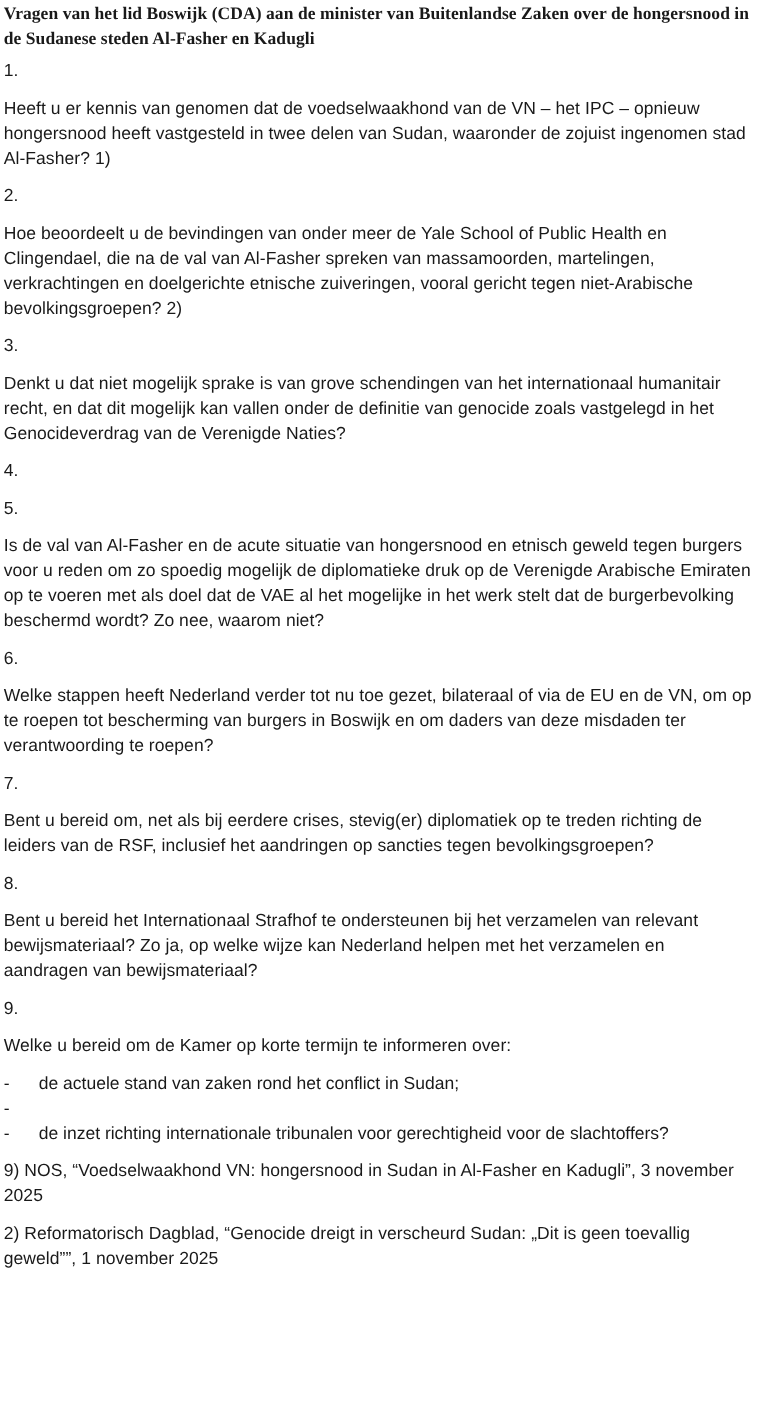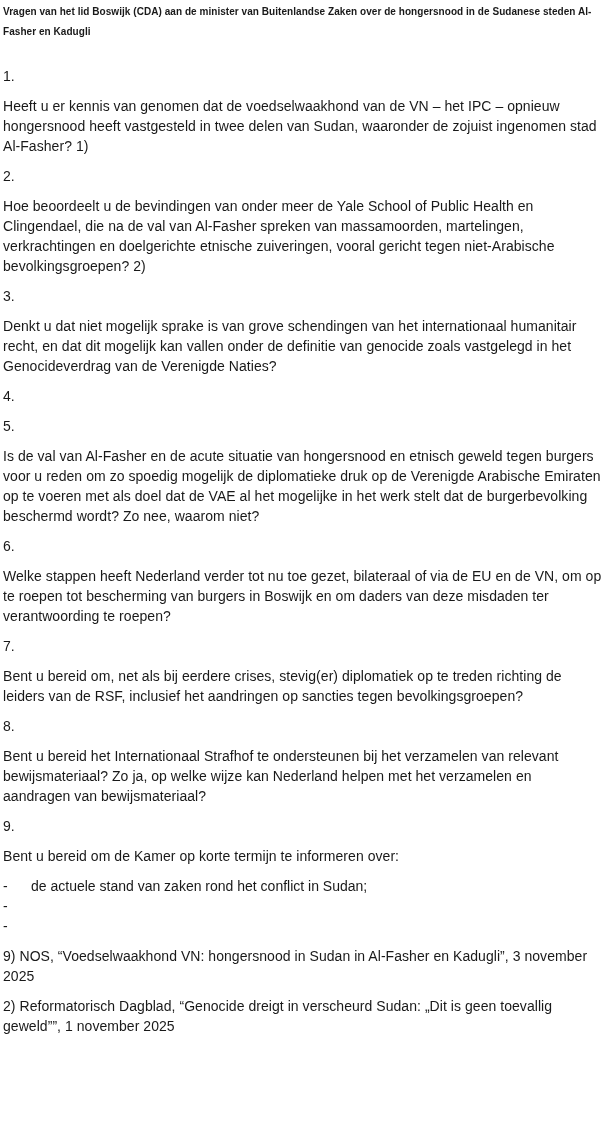--- a/index.html
+++ b/index.html
@@ -10,25 +10,26 @@
   .page {
     width: 610px;
     min-height: 1133px;
     box-sizing: border-box;
     padding: 2px 8px 8px 3px;
     background: #ffffff;
     font-family: "Liberation Sans", "DejaVu Sans", sans-serif;
     color: #191919;
   }
   .doc-title {
-    font-size: 10px;
+    font-size: 14px;
     font-weight: 700;
     line-height: 20px;
-    margin: 0 0 24px 0;
+    margin: 0 0 4px 0;
     letter-spacing: 0.05px;
+    font-family: Liberation Serif, serif;
   }
   .qnum, .qtext, .footnote {
     font-size: 14px;
     font-weight: 400;
     line-height: 20px;
     margin: 0 0 10px 0;
     letter-spacing: 0.05px;
   }
   ul.bullets {
     list-style: none;
@@ -96,31 +97,32 @@
   </div>
 
   <div class="question">
     <p class="qnum">8.</p>
     <p class="qtext">Bent u bereid het Internationaal Strafhof te ondersteunen bij het verzamelen van relevant bewijsmateriaal? Zo ja, op welke wijze kan Nederland helpen met het verzamelen en aandragen van bewijsmateriaal?</p>
 
   </div>
 
   <div class="question">
     <p class="qnum">9.</p>
-    <p class="qtext">Bent u bereid om de Kamer op korte termijn te informeren over:</p>
+    <p class="qtext">Welke u bereid om de Kamer op korte termijn te informeren over:</p>
     <ul class="bullets">
           <li class="bullet-row">
             <span class="dash">-</span>
             <span>de actuele stand van zaken rond het conflict in Sudan;</span>
           </li>
           <li class="bullet-row">
             <span class="dash">-</span>
           </li>
           <li class="bullet-row">
             <span class="dash">-</span>
+            <span>de inzet richting internationale tribunalen voor gerechtigheid voor de slachtoffers?</span>
           </li>
         </ul>
   </div>
 
 </div>
   <div id="footnotes" class="footnotes">
       <p class="footnote">9) NOS, “Voedselwaakhond VN: hongersnood in Sudan in Al-Fasher en Kadugli”, 3 november 2025</p>
       <p class="footnote">2) Reformatorisch Dagblad, “Genocide dreigt in verscheurd Sudan: „Dit is geen toevallig geweld””, 1 november 2025</p>
     </div>
 </div>

